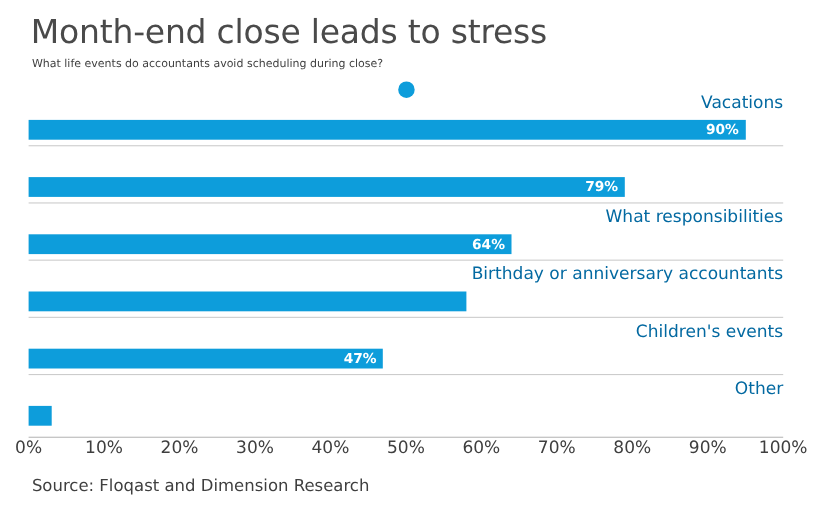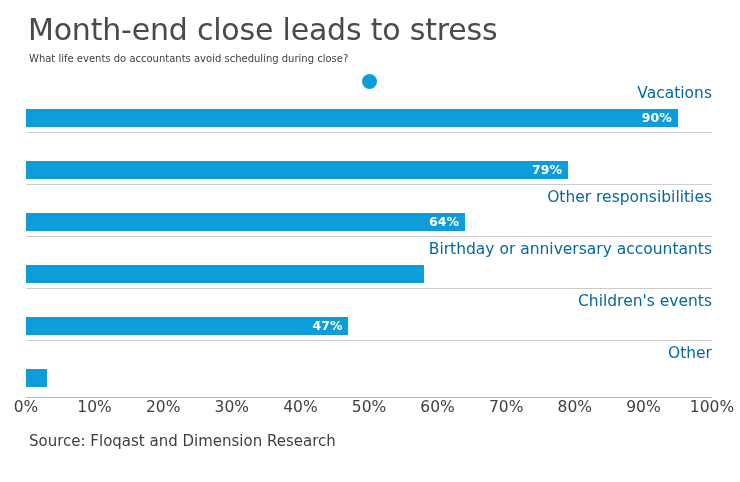--- a/index.html
+++ b/index.html
@@ -135,21 +135,21 @@
           <div class="bar" style="left: 0px; top: 25px; width: 651.7px; background: rgb(13, 157, 219);"></div>
           <div class="bar-value" style="left: 0px; width: 645.7px; top: 25px;">90%</div>
           <div class="row-rule" style="top: 48px;"></div>
         </div>
         <div class="row" style="top: 52px; height: 52px;">
           <div class="bar" style="left: 0px; top: 25px; width: 541.94px; background: rgb(13, 157, 219);"></div>
           <div class="bar-value" style="left: 0px; width: 535.94px; top: 25px;">79%</div>
           <div class="row-rule" style="top: 48px;"></div>
         </div>
         <div class="row" style="top: 104px; height: 52px;">
-          <div class="row-label" style="top: 0px;">Other responsibilities</div>
+          <div class="row-label" style="top: 0px;">What responsibilities</div>
           <div class="bar" style="left: 0px; top: 25px; width: 439.04px; background: rgb(13, 157, 219);"></div>
           <div class="bar-value" style="left: 0px; width: 433.04px; top: 25px;">64%</div>
           <div class="row-rule" style="top: 48px;"></div>
         </div>
         <div class="row" style="top: 156px; height: 52px;">
           <div class="row-label" style="top: 0px;">Birthday or anniversary accountants</div>
           <div class="bar" style="left: 0px; top: 25px; width: 397.88px; background: rgb(13, 157, 219);"></div>
           <div class="bar-value" style="left: 0px; width: 391.88px; top: 25px; margin-top: 22px;">58%</div>
           <div class="row-rule" style="top: 48px;"></div>
         </div>

